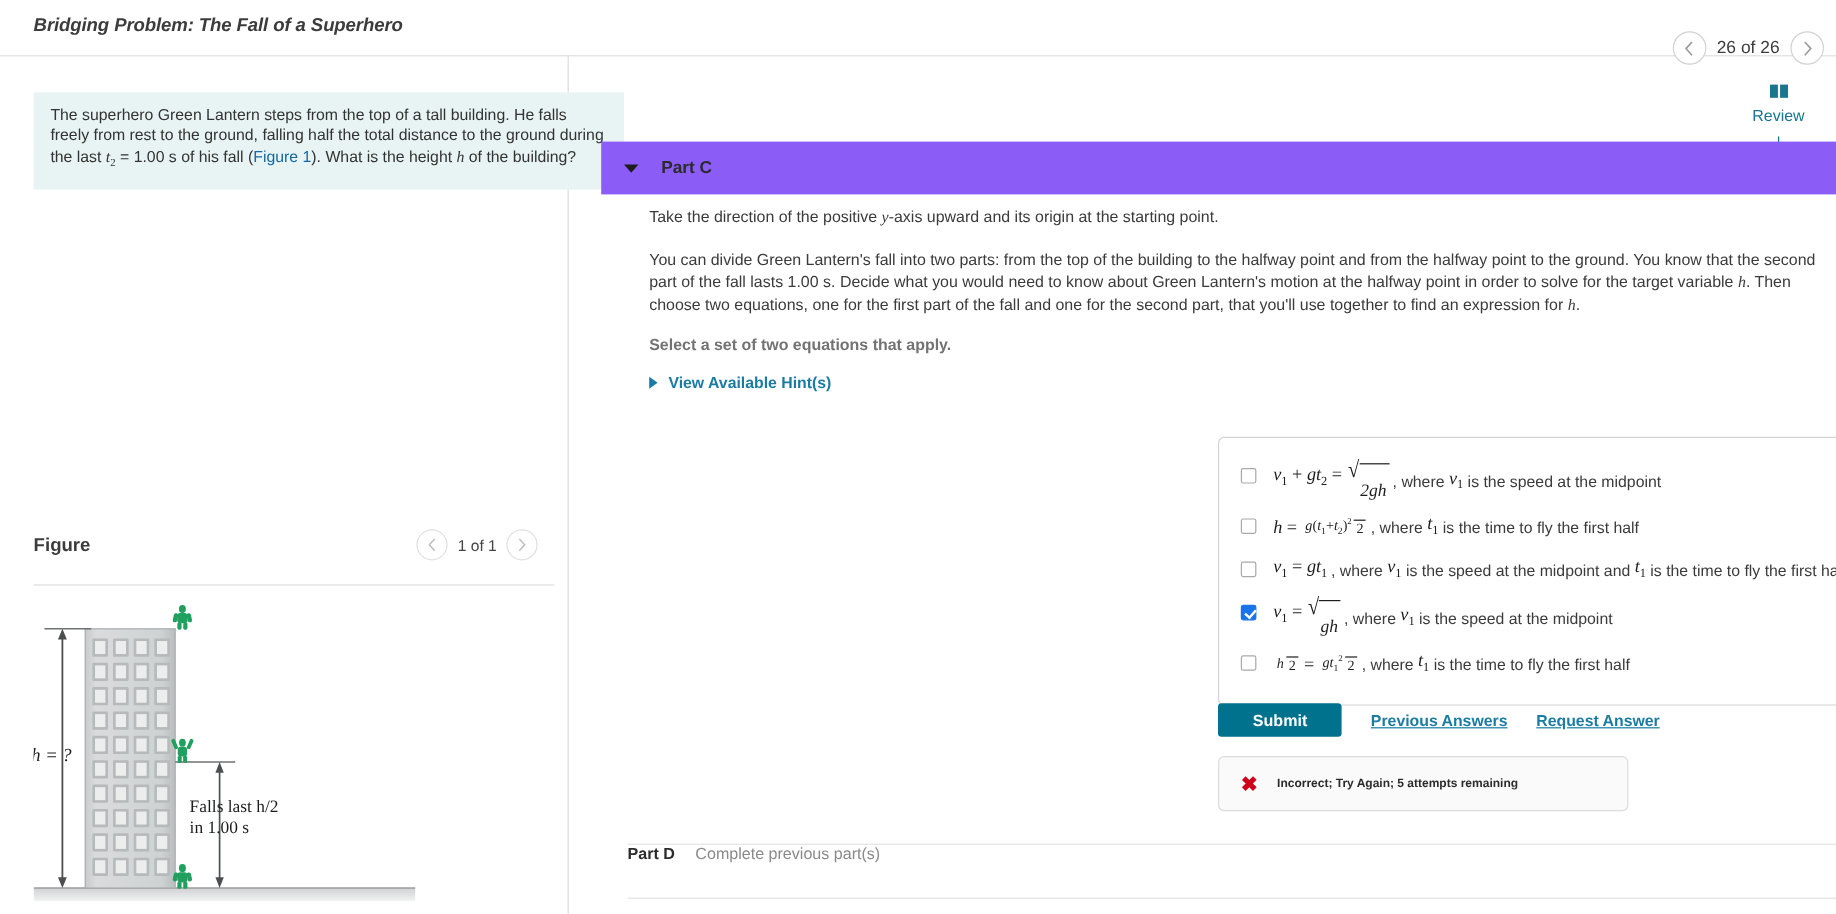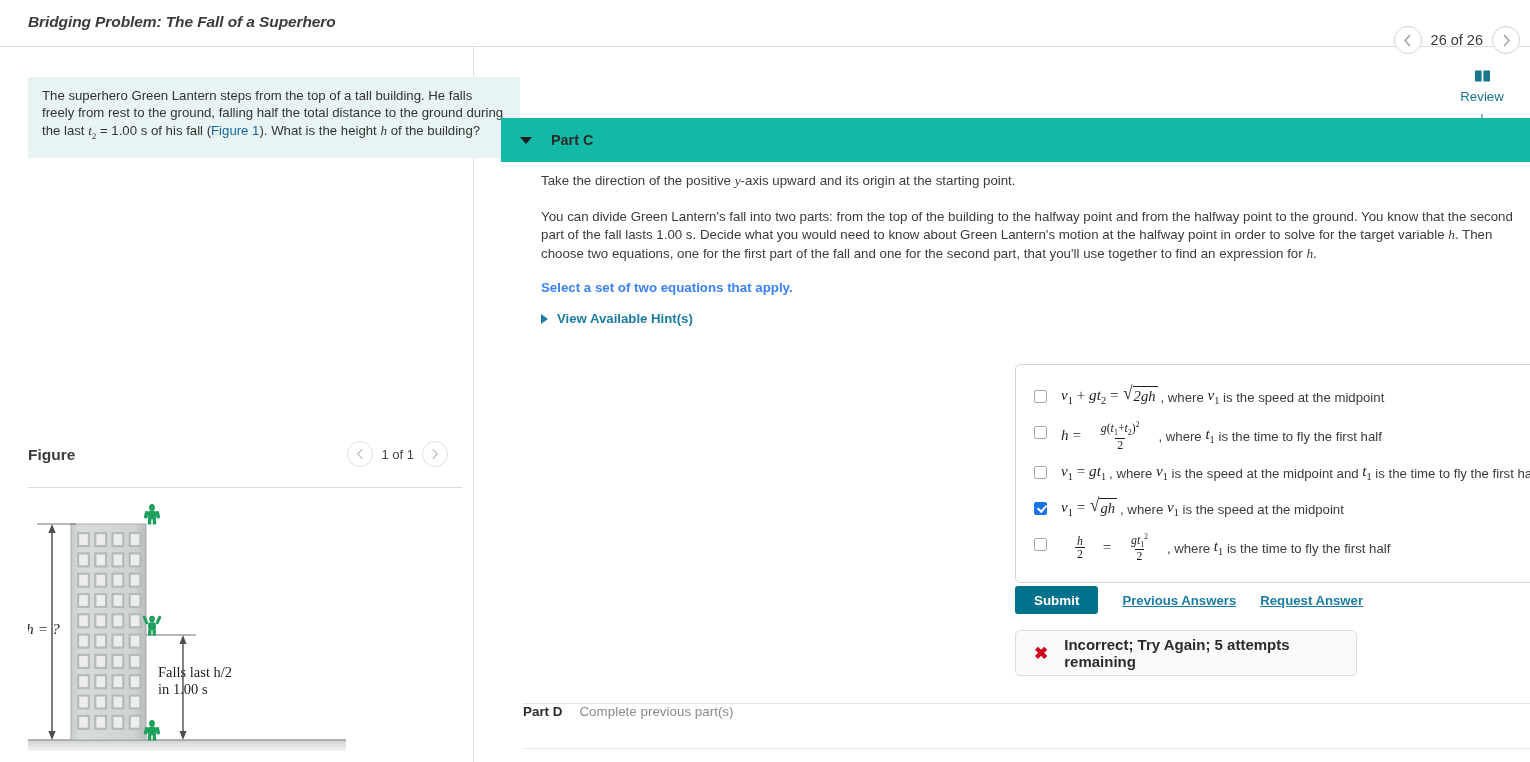--- a/index.html
+++ b/index.html
@@ -87,21 +87,21 @@
     font-size:13.3px;color:#18768f;
     display:flex;align-items:center;gap:7px;white-space:nowrap;
     cursor:pointer;
     flex-direction:column;
   }
   #review-link .txt{color:#18768f;}
   #review-link .sep{color:#18768f;}
 
   #part-c-header{
     position:absolute;left:27px;top:72px;width:1029px;height:44px;
-    background:#14b8a6;
+    background:#8b5cf6;
     display:flex;align-items:center;
   }
   #part-c-caret{
     margin-left:19px;width:0;height:0;
     border-left:6px solid transparent;border-right:6px solid transparent;
     border-top:7px solid #1d1d1d;
     cursor:pointer;
   }
   #part-c-label{
     margin-left:19px;font-size:14.4px;font-weight:bold;color:#2b2b2b;
@@ -109,21 +109,21 @@
 
   #part-c-body{
     position:absolute;left:67px;top:126px;width:975px;
   }
   .para{
     font-size:13.3px;line-height:18.5px;color:#3b3b3b;margin:0 0 0 0;
   }
   #para-1{margin-bottom:17px;}
   #para-2{margin-bottom:17px;}
   #select-instruction{
-    font-size:13.3px;font-weight:bold;color:#3b82f6;margin-bottom:16px;
+    font-size:13.3px;font-weight:bold;color:#737373;margin-bottom:16px;
   }
   #hints-link{
     font-size:13.2px;font-weight:bold;color:#1b7ca3;
     display:flex;align-items:center;gap:9px;cursor:pointer;margin-bottom:0;
   }
   #hints-caret{
     width:0;height:0;
     border-top:5px solid transparent;border-bottom:5px solid transparent;
     border-left:7px solid #1b7ca3;
   }
@@ -152,59 +152,59 @@
     width:3.6px;height:7.4px;border:solid #fff;border-width:0 2px 2px 0;
     transform:rotate(42deg);
   }
   .opt-text{
     font-size:13.2px;color:#3b3b3b;line-height:18px;
     display:flex;align-items:center;flex-wrap:wrap;
   }
   .mathpart{font-family:"Liberation Serif", serif;font-size:15.2px;color:#1d1d1d;}
 
   
-  .frac{display:inline-flex;flex-direction:column;align-items:center;
+  .frac{display:inline-flex;align-items:center;
         vertical-align:middle;font-family:"Liberation Serif", serif;
-        line-height:1.03;margin:0 14px;position:relative;top:-1px;}
+        line-height:1.03;margin:0 1px;position:relative;top:-1px;}
   .frac .num{font-size:11.8px;padding:0 2px;}
   .frac .den{font-size:11.8px;padding:0 2px;border-top:1px solid #1d1d1d;}
   .sq{display:inline-flex;align-items:stretch;position:relative;margin-left:1px;}
   .sq .rad{font-size:17px;line-height:1;font-family:"Liberation Serif", serif;
            transform:scaleY(1.12);transform-origin:bottom;}
-  .sq .arg{border-top:1px solid #1d1d1d;padding:0 2px 0 1px;
+  .sq .arg{border-top:1px solid #1d1d1d;padding:13px 2px 0 1px;
            font-family:"Liberation Serif", serif;font-style:italic;font-size:14.6px;}
   sub{font-size:0.68em;}
   sup{font-size:0.62em;}
 
   
   #submit-row{
     position:absolute;left:541px;top:540px;
     display:flex;align-items:center;gap:0;
   }
   #submit-button{
     background:#00728e;color:#fff;border:none;border-radius:3px;
-    height:28px;padding:0 19px;
+    height:28px;padding:0 29px;
     font-family:"Liberation Sans", sans-serif;
     font-size:13.4px;font-weight:bold;cursor:pointer;
   }
   .link-btn{
     margin-left:24px;font-size:13.2px;color:#1b7ca3;font-weight:bold;
     text-decoration:underline;cursor:pointer;
   }
 
   #feedback-box{
     position:absolute;left:541px;top:584px;width:340px;height:44px;
     border:1px solid #dcdcdc;border-radius:5px;background:#fafafa;
     display:flex;align-items:center;
   }
   #feedback-x{
     margin-left:18px;color:#d0021b;font-size:17px;font-weight:bold;line-height:1;
   }
   #feedback-text{
-    margin-left:16px;font-size:15px;font-weight:bold;color:#2b2b2b;
+    margin-left:16px;font-size:10px;font-weight:bold;color:#2b2b2b;
   }
 
   
   .part-row{
     position:absolute;left:27px;width:1029px;height:45px;
     border-top:1px solid #e3e3e3;
     display:flex;align-items:flex-start;margin-left:22px;
   }
   #part-d-row{top:657px;}
   #part-e-row{top:702px;}

